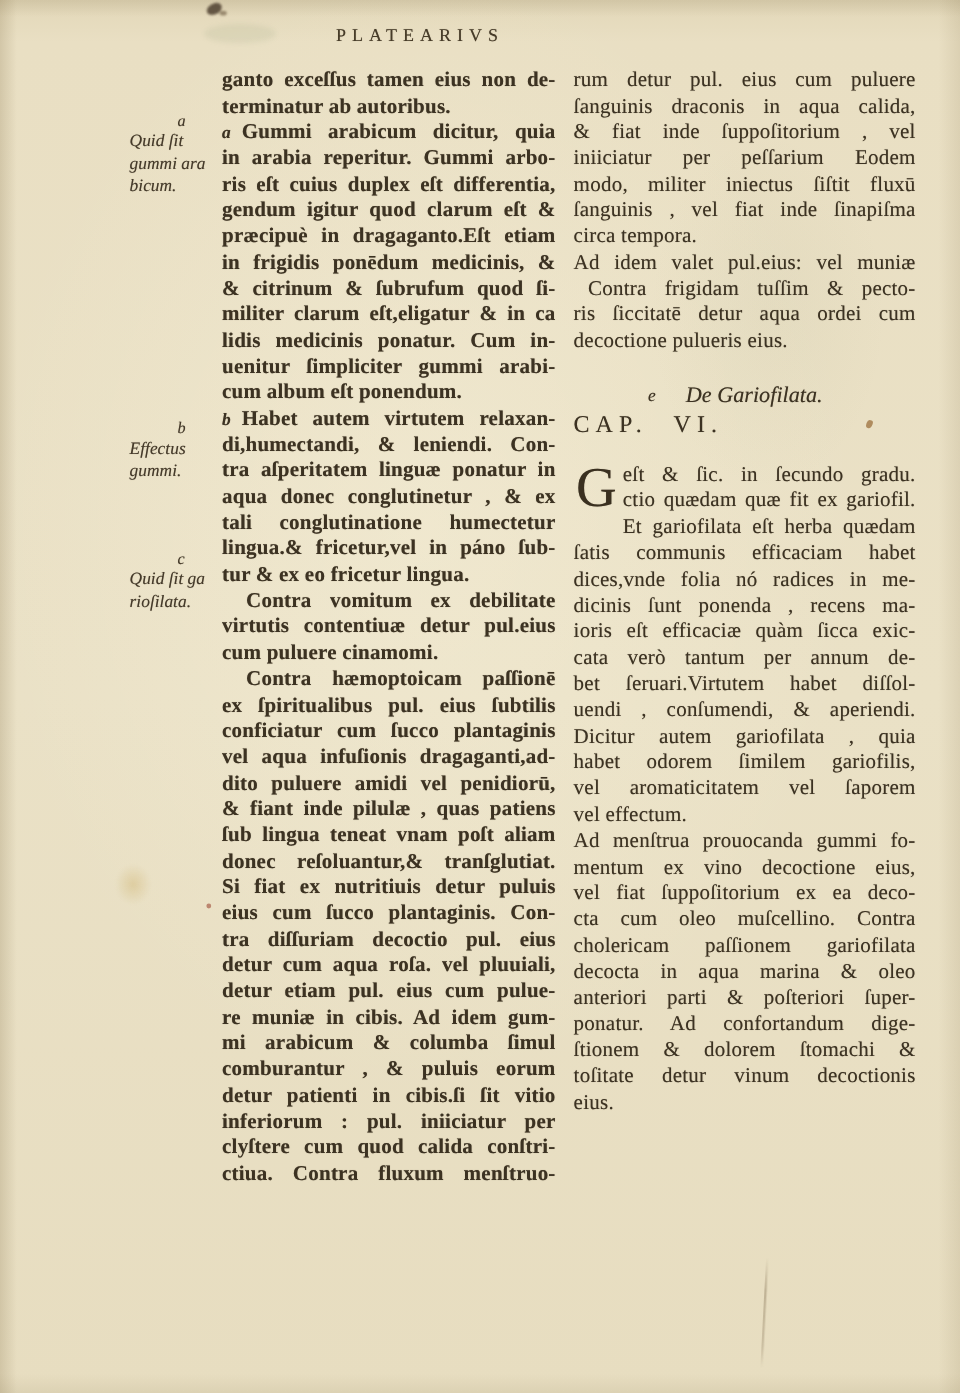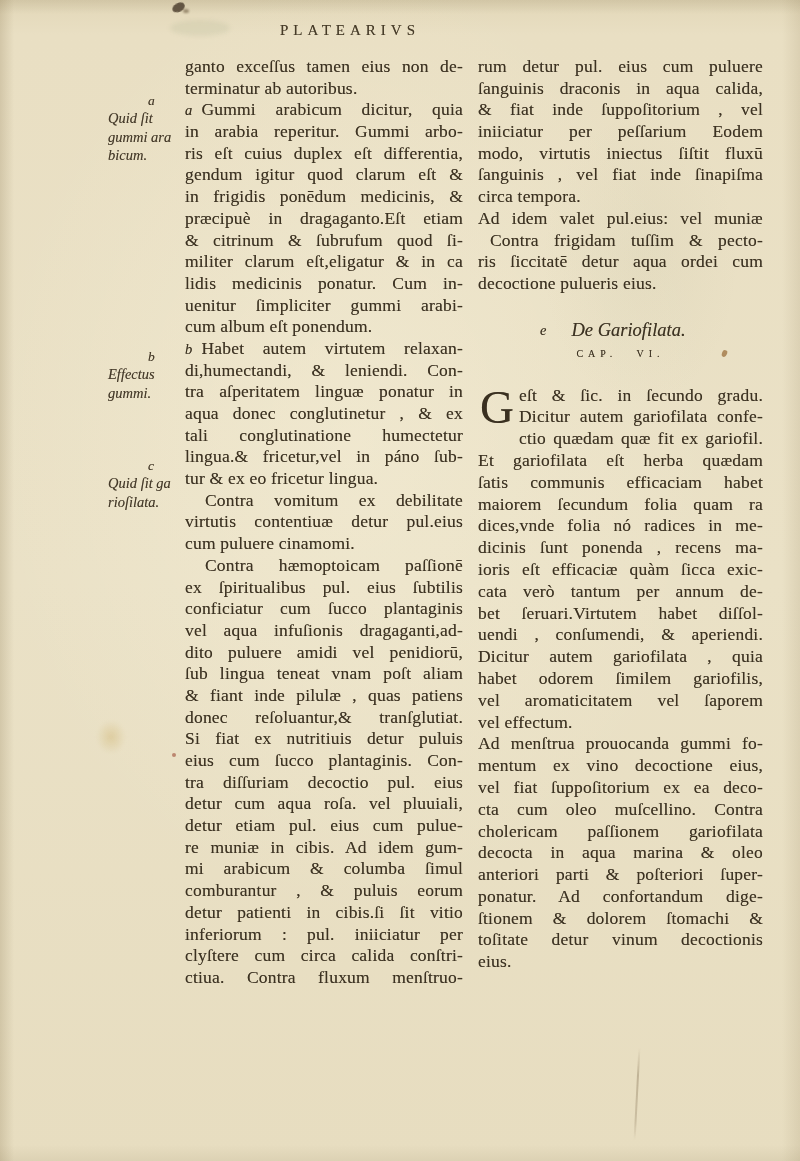--- a/index.html
+++ b/index.html
@@ -17,30 +17,30 @@
       linear-gradient(-90deg, rgba(120,100,60,.12), rgba(120,100,60,0) 18px),
       linear-gradient(180deg, rgba(125,108,70,.16), rgba(125,108,70,0) 14px),
       linear-gradient(0deg, rgba(125,108,70,.10), rgba(125,108,70,0) 16px);
   }
   .header{
     position:absolute;top:22px;left:0;width:700px;text-align:center;z-index:2;
     font-size:15px;letter-spacing:5px;color:#463b28;
     text-shadow:0 0 .6px rgba(60,48,30,.5);
   }
   .col{position:absolute;top:56px;z-index:2;text-shadow:0 0 .6px rgba(58,48,32,.5);}
-  .col-left{left:185px;width:278px;}
+  .col-left{left:185px;width:278px;font-weight:bold;}
   .col-right{left:478px;width:285px;}
   .line{height:21.7px;line-height:21.7px;font-size:17.5px;letter-spacing:.2px;}
   .part2 .line{height:21.8px;line-height:21.8px;}
   .line.j{text-align:justify;text-align-last:justify;}
   .pmarker{font-style:italic;font-size:14.5px;margin-right:9px;}
   .chapter{position:relative;margin-top:24px;}
   .ch-marker{position:absolute;left:62px;top:3px;font-style:italic;font-size:14.5px;}
   .ch-title{text-align:center;padding-left:16px;font-style:italic;font-size:18.5px;line-height:22px;}
-  .ch-num{text-align:center;font-size:10px;line-height:20px;margin-top:3px;letter-spacing:5px;word-spacing:12px;}
+  .ch-num{font-size:20px;line-height:20px;margin-top:3px;letter-spacing:5px;word-spacing:12px;}
   .part2{margin-top:21px;}
   .dropcap{float:left;font-size:47px;line-height:40px;height:42px;width:34px;margin:2px 5px 0 2px;color:#3a3020;}
   .note{position:absolute;left:108px;width:80px;z-index:2;font-style:italic;font-size:14.5px;line-height:18.5px;color:#453a2a;text-shadow:0 0 .6px rgba(58,48,32,.45);}
   .note-marker{display:block;padding-left:40px;font-size:13.5px;line-height:16px;}
   .note-a{top:93px;}
   .note-b{top:349px;}
   .note-c{top:458px;}
   .mark{position:absolute;pointer-events:none;}
   .smudge-top{left:172px;top:3px;width:13px;height:9px;background:#4f4130;border-radius:60% 40% 55% 45%;transform:rotate(-18deg);filter:blur(.7px);opacity:.85;z-index:3;}
   .smudge-top2{left:183px;top:9px;width:6px;height:4px;background:#6a583f;border-radius:50%;filter:blur(.8px);opacity:.6;z-index:3;}
@@ -72,86 +72,84 @@
 
   <div class="header">PLATEARIVS</div>
 
   <div class="col col-left">
       <div class="line j">ganto exceſſus tamen eius non de-</div>
       <div class="line">terminatur ab autoribus.</div>
       <div class="line j"><span class="pmarker">a</span>Gummi arabicum dicitur, quia</div>
       <div class="line j">in arabia reperitur. Gummi arbo-</div>
       <div class="line j">ris eſt cuius duplex eſt differentia,</div>
       <div class="line j">gendum igitur quod clarum eſt &amp;</div>
+      <div class="line j">præcipuè in dragaganto.Eſt etiam</div>
       <div class="line j">in frigidis ponēdum medicinis, &amp;</div>
-      <div class="line j">præcipuè in dragaganto.Eſt etiam</div>
       <div class="line j">&amp; citrinum &amp; ſubrufum quod ſi-</div>
       <div class="line j">militer clarum eſt,eligatur &amp; in ca</div>
       <div class="line j">lidis medicinis ponatur. Cum in-</div>
       <div class="line j">uenitur ſimpliciter gummi arabi-</div>
       <div class="line">cum album eſt ponendum.</div>
       <div class="line j"><span class="pmarker">b</span>Habet autem virtutem relaxan-</div>
       <div class="line j">di,humectandi, &amp; leniendi. Con-</div>
       <div class="line j">tra aſperitatem linguæ ponatur in</div>
       <div class="line j">aqua donec conglutinetur , &amp; ex</div>
       <div class="line j">tali conglutinatione humectetur</div>
       <div class="line j">lingua.&amp; fricetur,vel in páno ſub-</div>
       <div class="line">tur &amp; ex eo fricetur lingua.</div>
       <div class="line j" style="text-indent: 20px;">Contra vomitum ex debilitate</div>
       <div class="line j">virtutis contentiuæ detur pul.eius</div>
       <div class="line">cum puluere cinamomi.</div>
       <div class="line j" style="text-indent: 20px;">Contra hæmoptoicam paſſionē</div>
       <div class="line j">ex ſpiritualibus pul.  eius ſubtilis</div>
       <div class="line j">conficiatur cum ſucco plantaginis</div>
       <div class="line j">vel aqua infuſionis dragaganti,ad-</div>
       <div class="line j">dito puluere amidi vel penidiorū,</div>
+      <div class="line j">&amp; fiant inde pilulæ , quas patiens</div>
       <div class="line j">ſub lingua teneat vnam poſt aliam</div>
-      <div class="line j">&amp; fiant inde pilulæ , quas patiens</div>
       <div class="line j">donec reſoluantur,&amp; tranſglutiat.</div>
       <div class="line j">Si fiat ex nutritiuis detur puluis</div>
       <div class="line j">eius cum ſucco plantaginis. Con-</div>
       <div class="line j">tra diſſuriam decoctio pul.  eius</div>
       <div class="line j">detur cum aqua roſa. vel pluuiali,</div>
       <div class="line j">detur etiam pul. eius cum pulue-</div>
       <div class="line j">re muniæ in cibis.  Ad idem gum-</div>
       <div class="line j">mi arabicum &amp; columba ſimul</div>
       <div class="line j">comburantur , &amp; puluis eorum</div>
       <div class="line j">detur patienti in cibis.ſi ſit vitio</div>
       <div class="line j">inferiorum : pul. iniiciatur per</div>
-      <div class="line j">clyſtere cum circa calida conſtri-</div>
+      <div class="line j">clyſtere cum quod calida conſtri-</div>
       <div class="line j">ctiua. Contra fluxum menſtruo-</div>
     </div>
 
   <div class="col col-right">
     <div>
         <div class="line j">rum detur pul. eius cum puluere</div>
         <div class="line j">ſanguinis draconis in aqua calida,</div>
         <div class="line j">&amp; fiat inde ſuppoſitorium , vel</div>
         <div class="line j">iniiciatur per peſſarium Eodem</div>
-        <div class="line j">modo, virtutis iniectus ſiſtit fluxū</div>
+        <div class="line j">modo, militer iniectus ſiſtit fluxū</div>
         <div class="line j">ſanguinis , vel fiat inde ſinapiſma</div>
         <div class="line">circa tempora.</div>
         <div class="line j">Ad idem valet pul.eius: vel muniæ</div>
         <div class="line j" style="text-indent: 12px;">Contra frigidam tuſſim &amp; pecto-</div>
         <div class="line j">ris ſiccitatē detur aqua ordei cum</div>
         <div class="line">decoctione pulueris eius.</div>
       </div>
     <div class="chapter">
       <span class="ch-marker">e</span>
       <div class="ch-title">De Gariofilata.</div>
       <div class="ch-num">CAP. VI.</div>
     </div>
     <div class="part2">
       <span class="dropcap">G</span>
         <div class="line j">eſt &amp; ſic.  in ſecundo  gradu.</div>
-        <div class="line j">Dicitur autem gariofilata confe-</div>
         <div class="line j">ctio quædam quæ fit ex gariofil.</div>
         <div class="line j">Et gariofilata eſt herba quædam</div>
         <div class="line j">ſatis communis efficaciam habet</div>
-        <div class="line j">maiorem ſecundum folia quam ra</div>
         <div class="line j">dices,vnde folia nó radices in me-</div>
         <div class="line j">dicinis ſunt ponenda , recens ma-</div>
         <div class="line j">ioris eſt efficaciæ quàm ſicca exic-</div>
         <div class="line j">cata verò tantum per annum de-</div>
         <div class="line j">bet ſeruari.Virtutem habet diſſol-</div>
         <div class="line j">uendi , conſumendi, &amp; aperiendi.</div>
         <div class="line j">Dicitur autem gariofilata , quia</div>
         <div class="line j">habet odorem ſimilem gariofilis,</div>
         <div class="line j">vel aromaticitatem vel ſaporem</div>
         <div class="line">vel effectum.</div>

